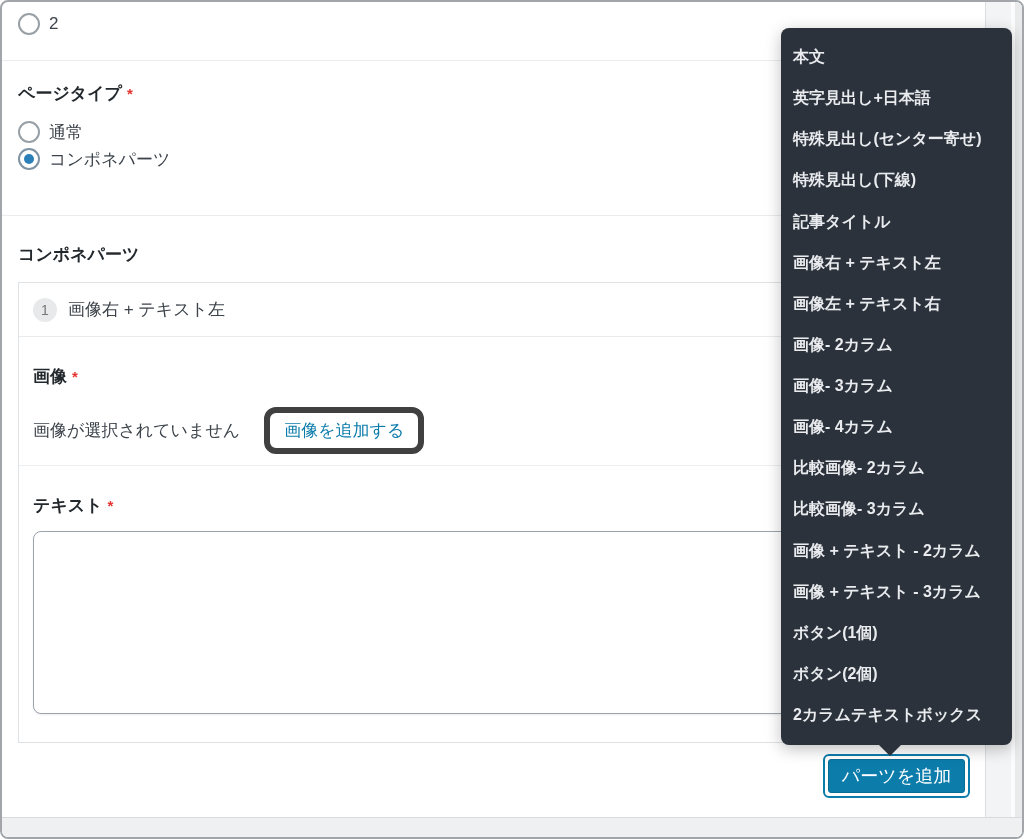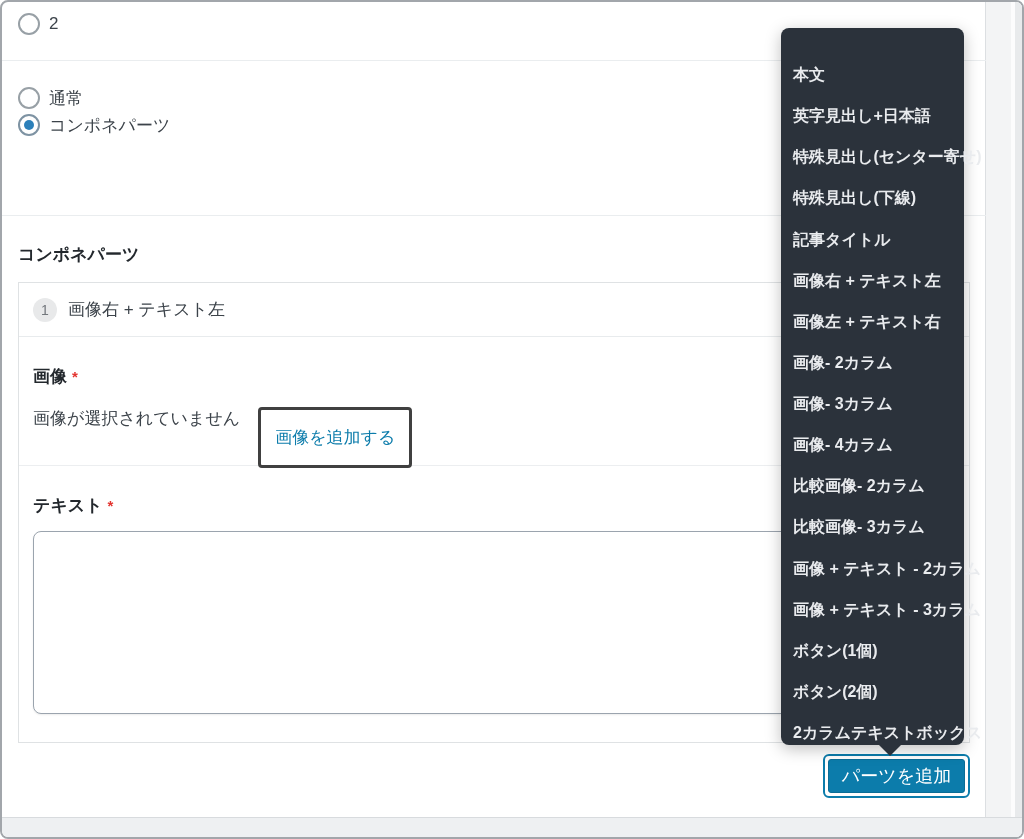--- a/index.html
+++ b/index.html
@@ -37,37 +37,37 @@
   
   .repeater{margin:16px 0 0 0;width:952px;height:461px;box-sizing:border-box;
             border:1px solid #dfe2e4;background:#fff;overflow:hidden;}
   .rep-header{height:53px;border-bottom:1px solid #e8ebed;display:flex;align-items:center;
               padding:0 14px;gap:11px;cursor:pointer;background:#fff;}
   .badge{width:24px;height:24px;border-radius:50%;background:#e8e9ea;color:#72777c;
          font-size:14px;display:flex;align-items:center;justify-content:center;flex:none;}
   .rep-title{font-size:17px;color:#3c434a;}
   .subfield{padding:28px 14px 0;box-sizing:border-box;}
   .subfield.first{height:129px;border-bottom:1px solid #eceef0;}
-  .image-line{display:flex;gap:18px;margin-top:19px;font-size:17px;color:#3c434a;}
+  .image-line{display:flex;align-items:center;gap:24px;margin-top:19px;font-size:17px;color:#3c434a;}
   .btn-outline{font-family:"Liberation Sans",sans-serif;font-size:17px;color:#0c7cab;
-         background:#fff;border:3px solid #404040;border-radius:4px;padding:16px 14px;cursor:pointer;}
+         background:#fff;border:6px solid #404040;border-radius:12px;padding:6px 14px;cursor:pointer;}
   .text-area{display:block;width:924px;height:183px;margin-top:14px;box-sizing:border-box;
          border:1px solid #9ba4ae;border-radius:8px;background:#fff;resize:none;
          box-shadow:0 1px 2px rgba(0,0,0,.08);font-family:"Liberation Sans",sans-serif;font-size:16px;padding:8px;}
 
   
   .add-ring{position:absolute;left:821px;top:752px;width:147px;height:44px;box-sizing:border-box;
         border:2px solid #0c7cab;border-radius:6px;display:flex;padding:3px;background:#fff;z-index:3;}
   .add-btn{flex:1;background:#0c7cab;border:1px solid #0b6d96;border-radius:3px;color:#fff;
         font-family:"Liberation Sans",sans-serif;font-size:18px;cursor:pointer;padding:1px;}
 
   
-  .popup{position:absolute;left:779px;top:26px;width:183px;height:717px;box-sizing:border-box;
+  .popup{position:absolute;left:779px;top:26px;width:231px;height:717px;box-sizing:border-box;
         background:#2b323b;border-radius:8px;box-shadow:0 4px 16px rgba(0,0,0,.25);z-index:10;
-        padding:27px 0;}
+        padding:9px 0;}
   .popup ul{list-style:none;margin:0;padding:0;height:699px;display:flex;flex-direction:column;}
   .popup li{flex:1;display:flex;align-items:center;padding:0 12px;}
   .popup li a{color:#e9ebee;font-size:16px;font-weight:600;text-decoration:none;cursor:pointer;white-space:nowrap;}
   .caret{position:absolute;left:876px;top:742px;width:0;height:0;z-index:10;
         border-left:12px solid transparent;border-right:12px solid transparent;
         border-top:12px solid #2b323b;}
 </style>
 </head>
 <body>
 
@@ -79,20 +79,23 @@
   <div class="bg-bottom"></div>
 
   <div class="row row1">
     <label class="radio-opt">
       <input type="radio" name="topchoice" style="">
       <span>2</span>
     </label>
   </div>
 
   <div class="row row2">
+    <div class="field-label">
+      <span>ページタイプ</span><span class="req">*</span>
+    </div>
     <label class="radio-opt">
       <input type="radio" name="pagetype" style="">
       <span>通常</span>
     </label>
     <label class="radio-opt">
       <input type="radio" name="pagetype" checked="checked" style="">
       <span>コンポネパーツ</span>
     </label>
   </div>
 

